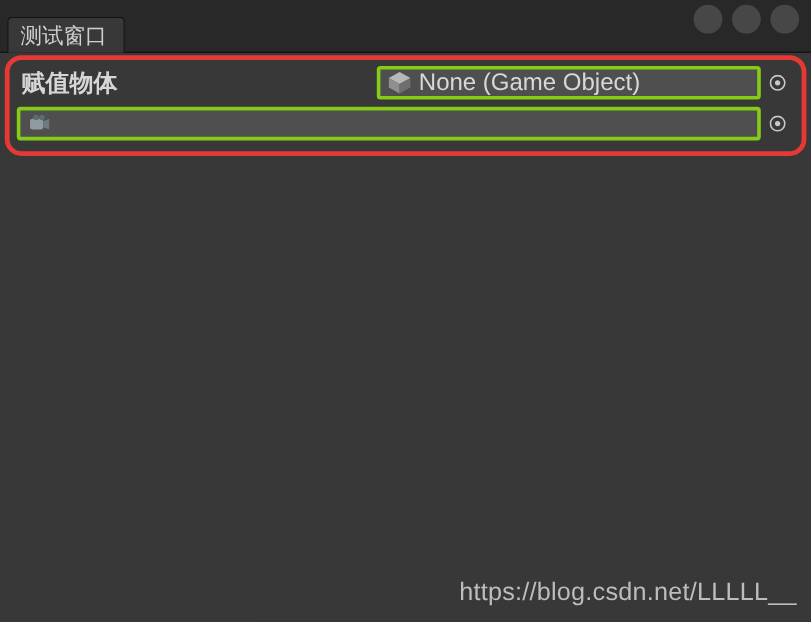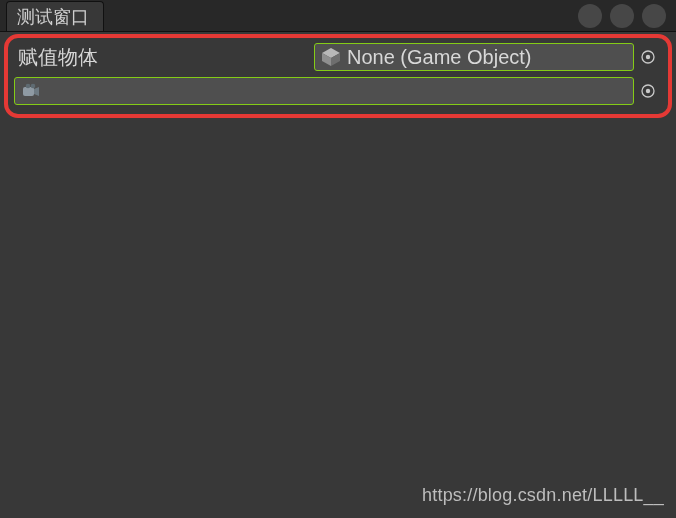--- a/index.html
+++ b/index.html
@@ -1,22 +1,22 @@
 <!DOCTYPE html>
 <html><head>
 <meta charset="utf-8">
 <style>
   * { box-sizing: border-box; margin: 0; padding: 0; font-family: Arial, "Microsoft YaHei", sans-serif; }
   html, body { width: 676px; height: 518px; background: #383838; overflow: hidden; }
 
   
   .tabstrip {
-    height: 32px;
+    height: 44px;
     display: flex;
-    align-items: flex-start;
+    align-items: flex-end;
     background: #282828;
     border-bottom: 1px solid #111;
     position: relative;
   }
   .tab {
     height: 30px;
     line-height: 30px;
     padding: 0 14px 0 10px;
     margin-left: 6px;
     font-size: 18px;
@@ -63,26 +63,27 @@
     display: flex;
     align-items: center;
     height: 34px;
     padding: 2px 4px;
   }
   .prop-label {
     flex: 0 0 300px;
     color: #d6d6d6;
     font-size: 20px;
     padding-left: 4px;
+    font-weight: bold;
   }
   .obj-field {
     flex: 1 1 auto;
     height: 28px;
     background: #4f4f4f;
-    border: 1px solid #84cc16;
+    border: 3px solid #84cc16;
     border-radius: 3px;
     display: flex;
     align-items: center;
     gap: 6px;
     padding: 0 6px;
     color: #d8d8d8;
     font-size: 20px;
   }
   .obj-icon { width: 20px; height: 20px; flex: 0 0 auto; position: relative; }
   
@@ -101,21 +102,21 @@
     position: relative;
   }
   .picker-btn svg { width: 14px; height: 14px; display: block; }
 
   
   .watermark {
     position: absolute;
     right: 12px;
     bottom: 12px;
     color: #bdbdbd;
-    font-size: 18px;
+    font-size: 21px;
     letter-spacing: 0.2px;
   }
 </style>
 </head>
 <body>
 
 <div class="tabstrip">
   <div class="tab">
     <span>测试窗口</span>
   </div>

